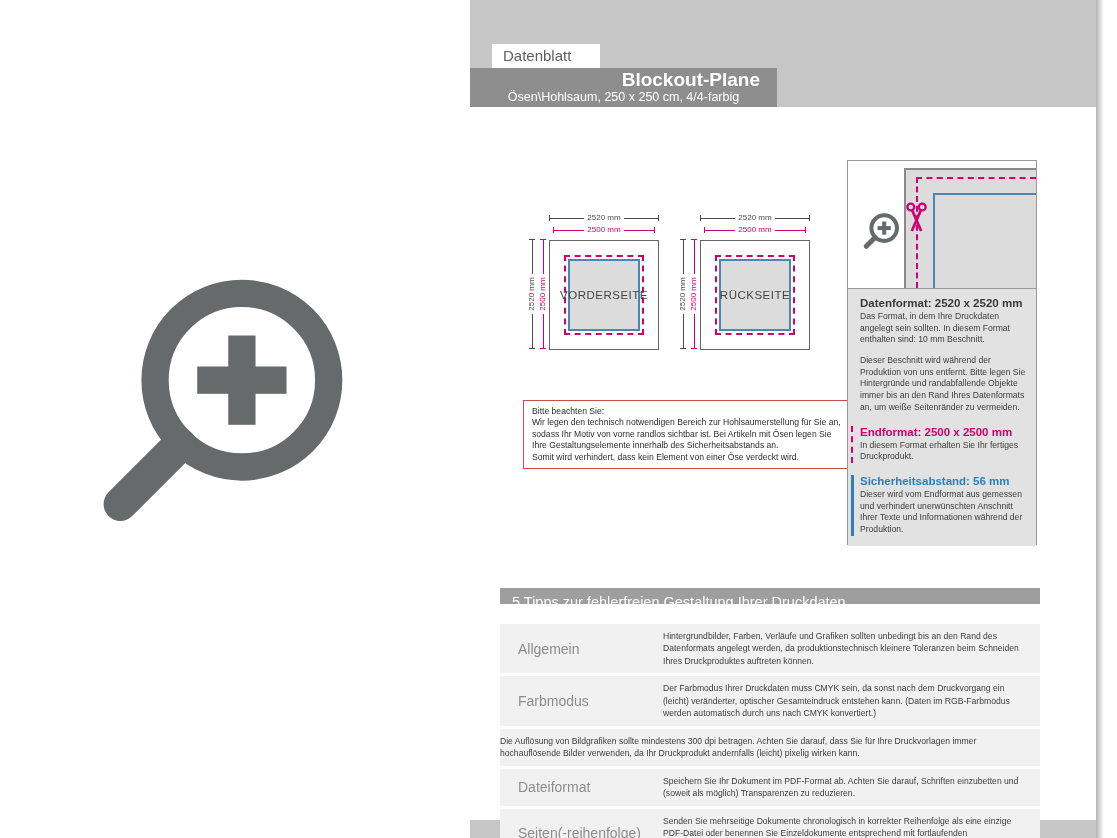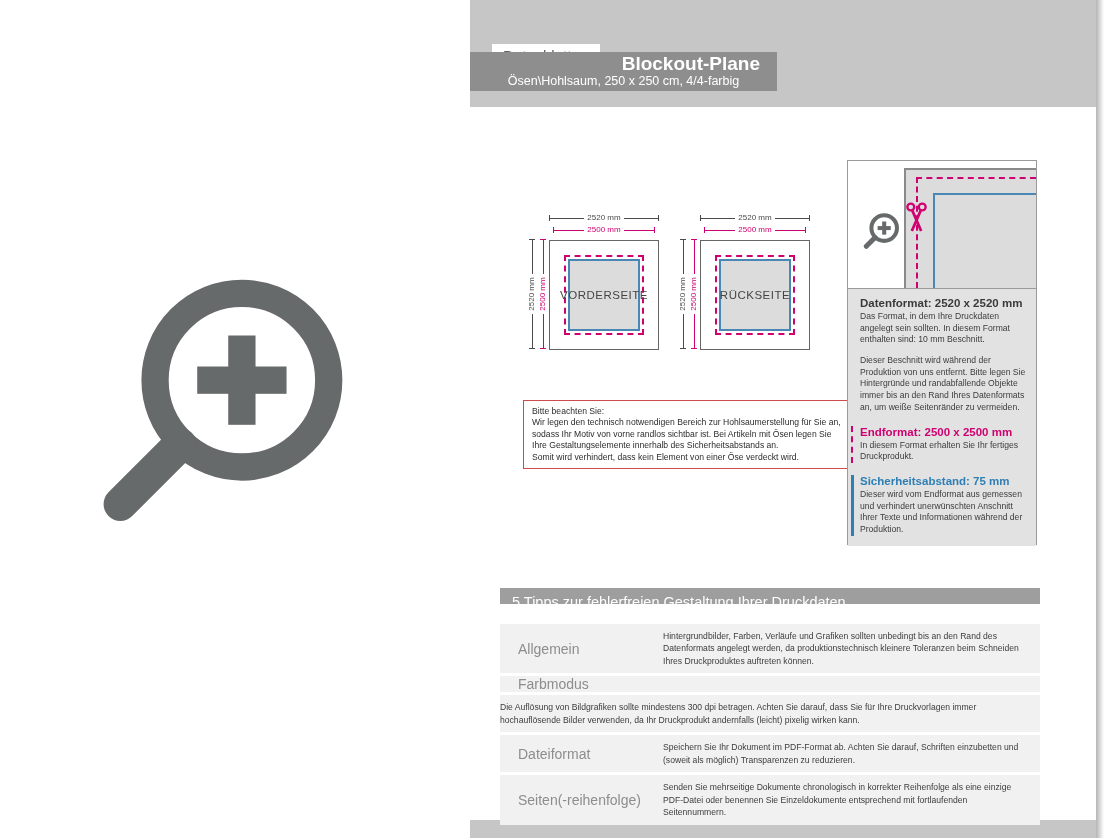--- a/index.html
+++ b/index.html
@@ -16,21 +16,21 @@
 
   
   .page { position:absolute; left:470px; top:0; width:626px; height:838px; background:#fff; }
   .page-shadow { position:absolute; top:0; right:-8px; width:8px; height:838px;
     background:linear-gradient(to right, rgba(90,90,90,.45), rgba(90,90,90,0)); }
   .band-top { position:absolute; left:0; top:0; width:626px; height:107px; background:var(--band); }
   .band-bottom { position:absolute; left:0; bottom:0; width:626px; height:18px; background:var(--band); }
 
   .tab { position:absolute; left:22px; top:44px; width:108px; height:24px; background:#fff;
     color:#5f5f5f; font-size:15px; line-height:24px; padding-left:11px; }
-  .titlebar { position:absolute; left:0; top:52px; width:307px; height:39px; background:var(--bar);
+  .titlebar { position:absolute; left:0; top:68px; width:307px; height:39px; background:var(--bar);
     color:#fff; }
   .titlebar .t1 { text-align:right; padding:2px 17px 0 0; font-size:19px; font-weight:bold; line-height:20px; }
   .titlebar .t2 { text-align:center; font-size:12.5px; line-height:15px; }
 
   
   .diagram { position:absolute; width:132px; height:140px; }
   .dg1 { left:57px; top:214px; } .dg2 { left:208px; top:214px; }
   .dim { display:flex; align-items:center; color:#4a4a4a; }
   .dim .t { font-size:8px; line-height:1; padding:0 3px; white-space:nowrap; }
   .dim .ln { flex:1; height:1px; background:currentColor; }
@@ -221,35 +221,36 @@
         <div class="pblock">
           <div class="phead">Datenformat: 2520 x 2520 mm</div>
           <div class="ppara">Das Format, in dem Ihre Druckdaten angelegt sein sollten. In diesem Format enthalten sind: 10 mm Beschnitt.</div>
           <div class="ppara">Dieser Beschnitt wird während der Produktion von uns entfernt. Bitte legen Sie Hintergründe und randabfallende Objekte immer bis an den Rand Ihres Datenformats an, um weiße Seitenränder zu vermeiden.</div>
         </div>
         <div class="pblock edge-mag">
           <div class="phead mag">Endformat: 2500 x 2500 mm</div>
           <div class="ppara">In diesem Format erhalten Sie Ihr fertiges Druckprodukt.</div>
         </div>
         <div class="pblock edge-blu">
-          <div class="phead blu">Sicherheitsabstand: 75 mm</div>
+          <div class="phead blu">Sicherheitsabstand: 56 mm</div>
           <div class="ppara">Dieser wird vom Endformat aus gemessen und verhindert unerwünschten Anschnitt Ihrer Texte und Informationen während der Produktion.</div>
         </div>
       </div>
     </div>
 
     <div class="tips">
       <div class="tips-head">5 Tipps zur fehlerfreien Gestaltung Ihrer Druckdaten</div>
 
       <div class="tip-row">
         <div class="tip-label">Allgemein</div>
         <div class="tip-text">Hintergrundbilder, Farben, Verläufe und Grafiken sollten unbedingt bis an den Rand des Datenformats angelegt werden, da produktionstechnisch kleinere Toleranzen beim Schneiden Ihres Druckproduktes auftreten können.</div>
       </div>
       <div class="tip-row">
         <div class="tip-label">Farbmodus</div>
+        <div class="tip-text">Der Farbmodus Ihrer Druckdaten muss CMYK sein, da sonst nach dem Druckvorgang ein (leicht) veränderter, optischer Gesamteindruck entstehen kann. (Daten im RGB-Farbmodus werden automatisch durch uns nach CMYK konvertiert.)</div>
       </div>
       <div class="tip-row">
         <div class="tip-text">Die Auflösung von Bildgrafiken sollte mindestens 300 dpi betragen. Achten Sie darauf, dass Sie für Ihre Druckvorlagen immer hochauflösende Bilder verwenden, da Ihr Druckprodukt andernfalls (leicht) pixelig wirken kann.</div>
       </div>
       <div class="tip-row">
         <div class="tip-label">Dateiformat</div>
         <div class="tip-text">Speichern Sie Ihr Dokument im PDF-Format ab. Achten Sie darauf, Schriften einzubetten und (soweit als möglich) Transparenzen zu reduzieren.</div>
       </div>
       <div class="tip-row">
         <div class="tip-label">Seiten(-reihenfolge)</div>

